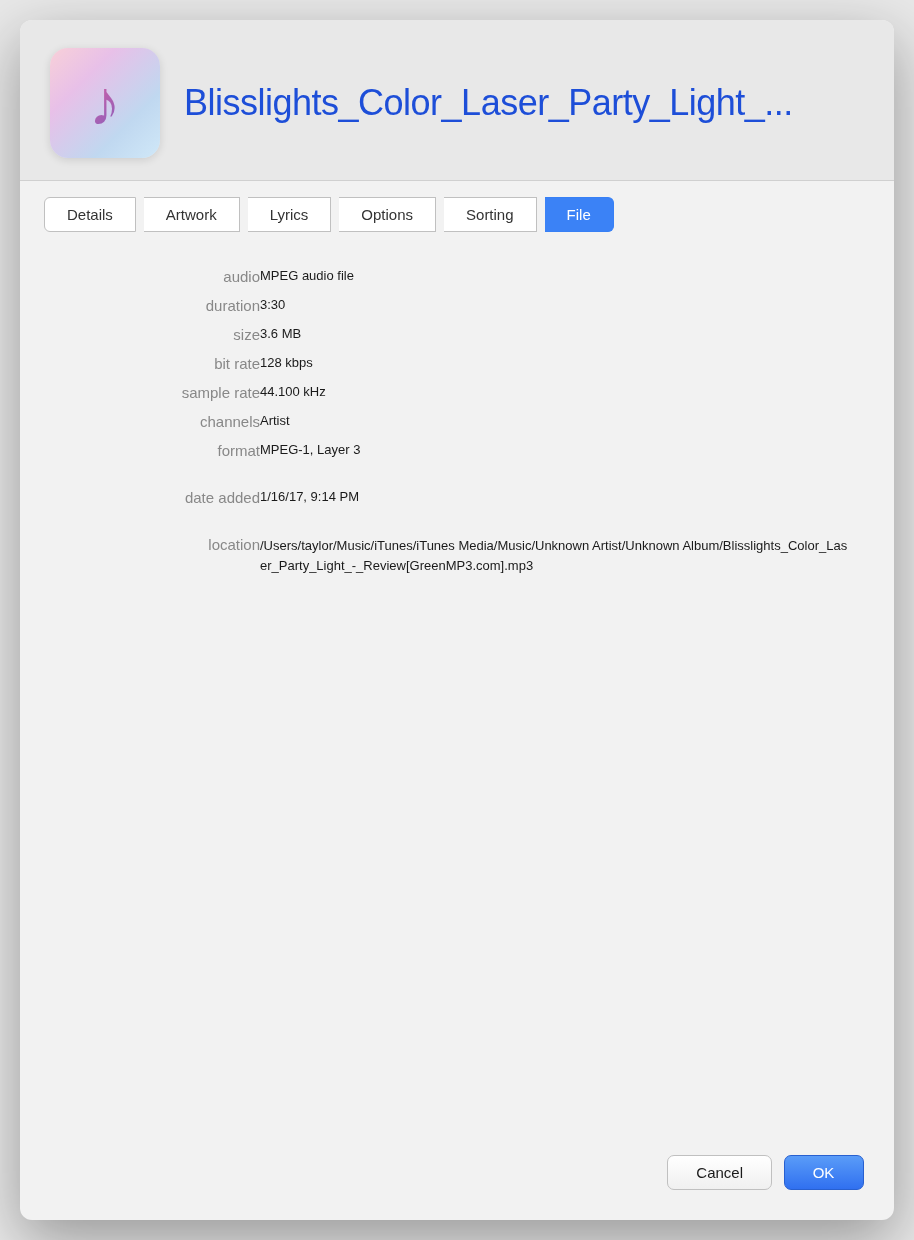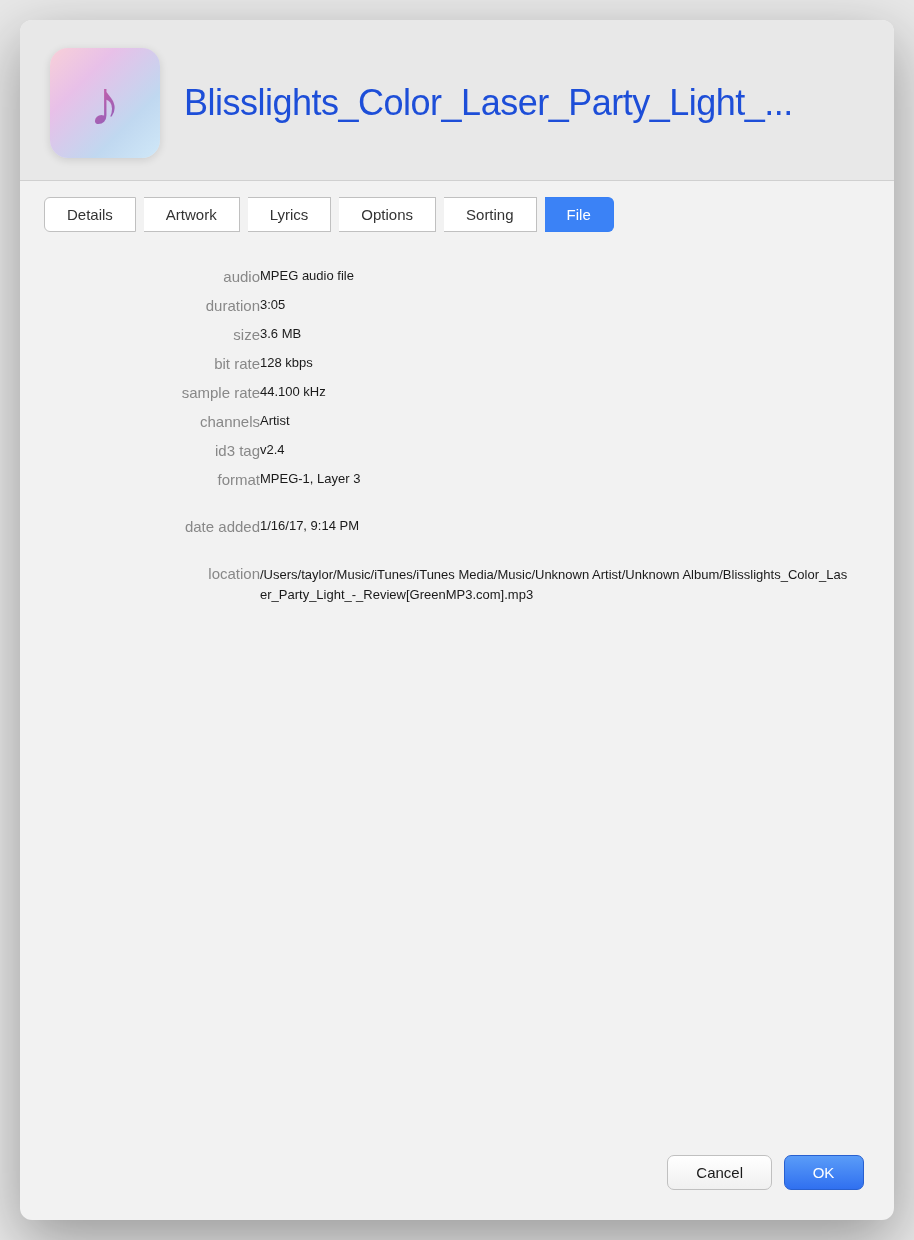--- a/index.html
+++ b/index.html
@@ -197,41 +197,37 @@
 
   <div class="content">
     <table class="info-table">
       <tbody id="info-rows">
           <tr>
       <td class="label-cell">audio</td>
       <td class="value-cell">MPEG audio file</td>
     </tr>
           <tr>
       <td class="label-cell">duration</td>
-      <td class="value-cell">3:05</td>
+      <td class="value-cell">3:30</td>
     </tr>
           <tr>
       <td class="label-cell">size</td>
       <td class="value-cell">3.6 MB</td>
     </tr>
           <tr>
       <td class="label-cell">bit rate</td>
       <td class="value-cell">128 kbps</td>
     </tr>
           <tr>
       <td class="label-cell">sample rate</td>
       <td class="value-cell">44.100 kHz</td>
     </tr>
           <tr>
       <td class="label-cell">channels</td>
       <td class="value-cell">Artist</td>
-    </tr>
-          <tr>
-      <td class="label-cell">id3 tag</td>
-      <td class="value-cell">v2.4</td>
     </tr>
           <tr>
       <td class="label-cell">format</td>
       <td class="value-cell">MPEG-1, Layer 3</td>
     </tr>
           <tr class="spacer-row">
             <td></td>
             <td></td>
           </tr>
           <tr>

